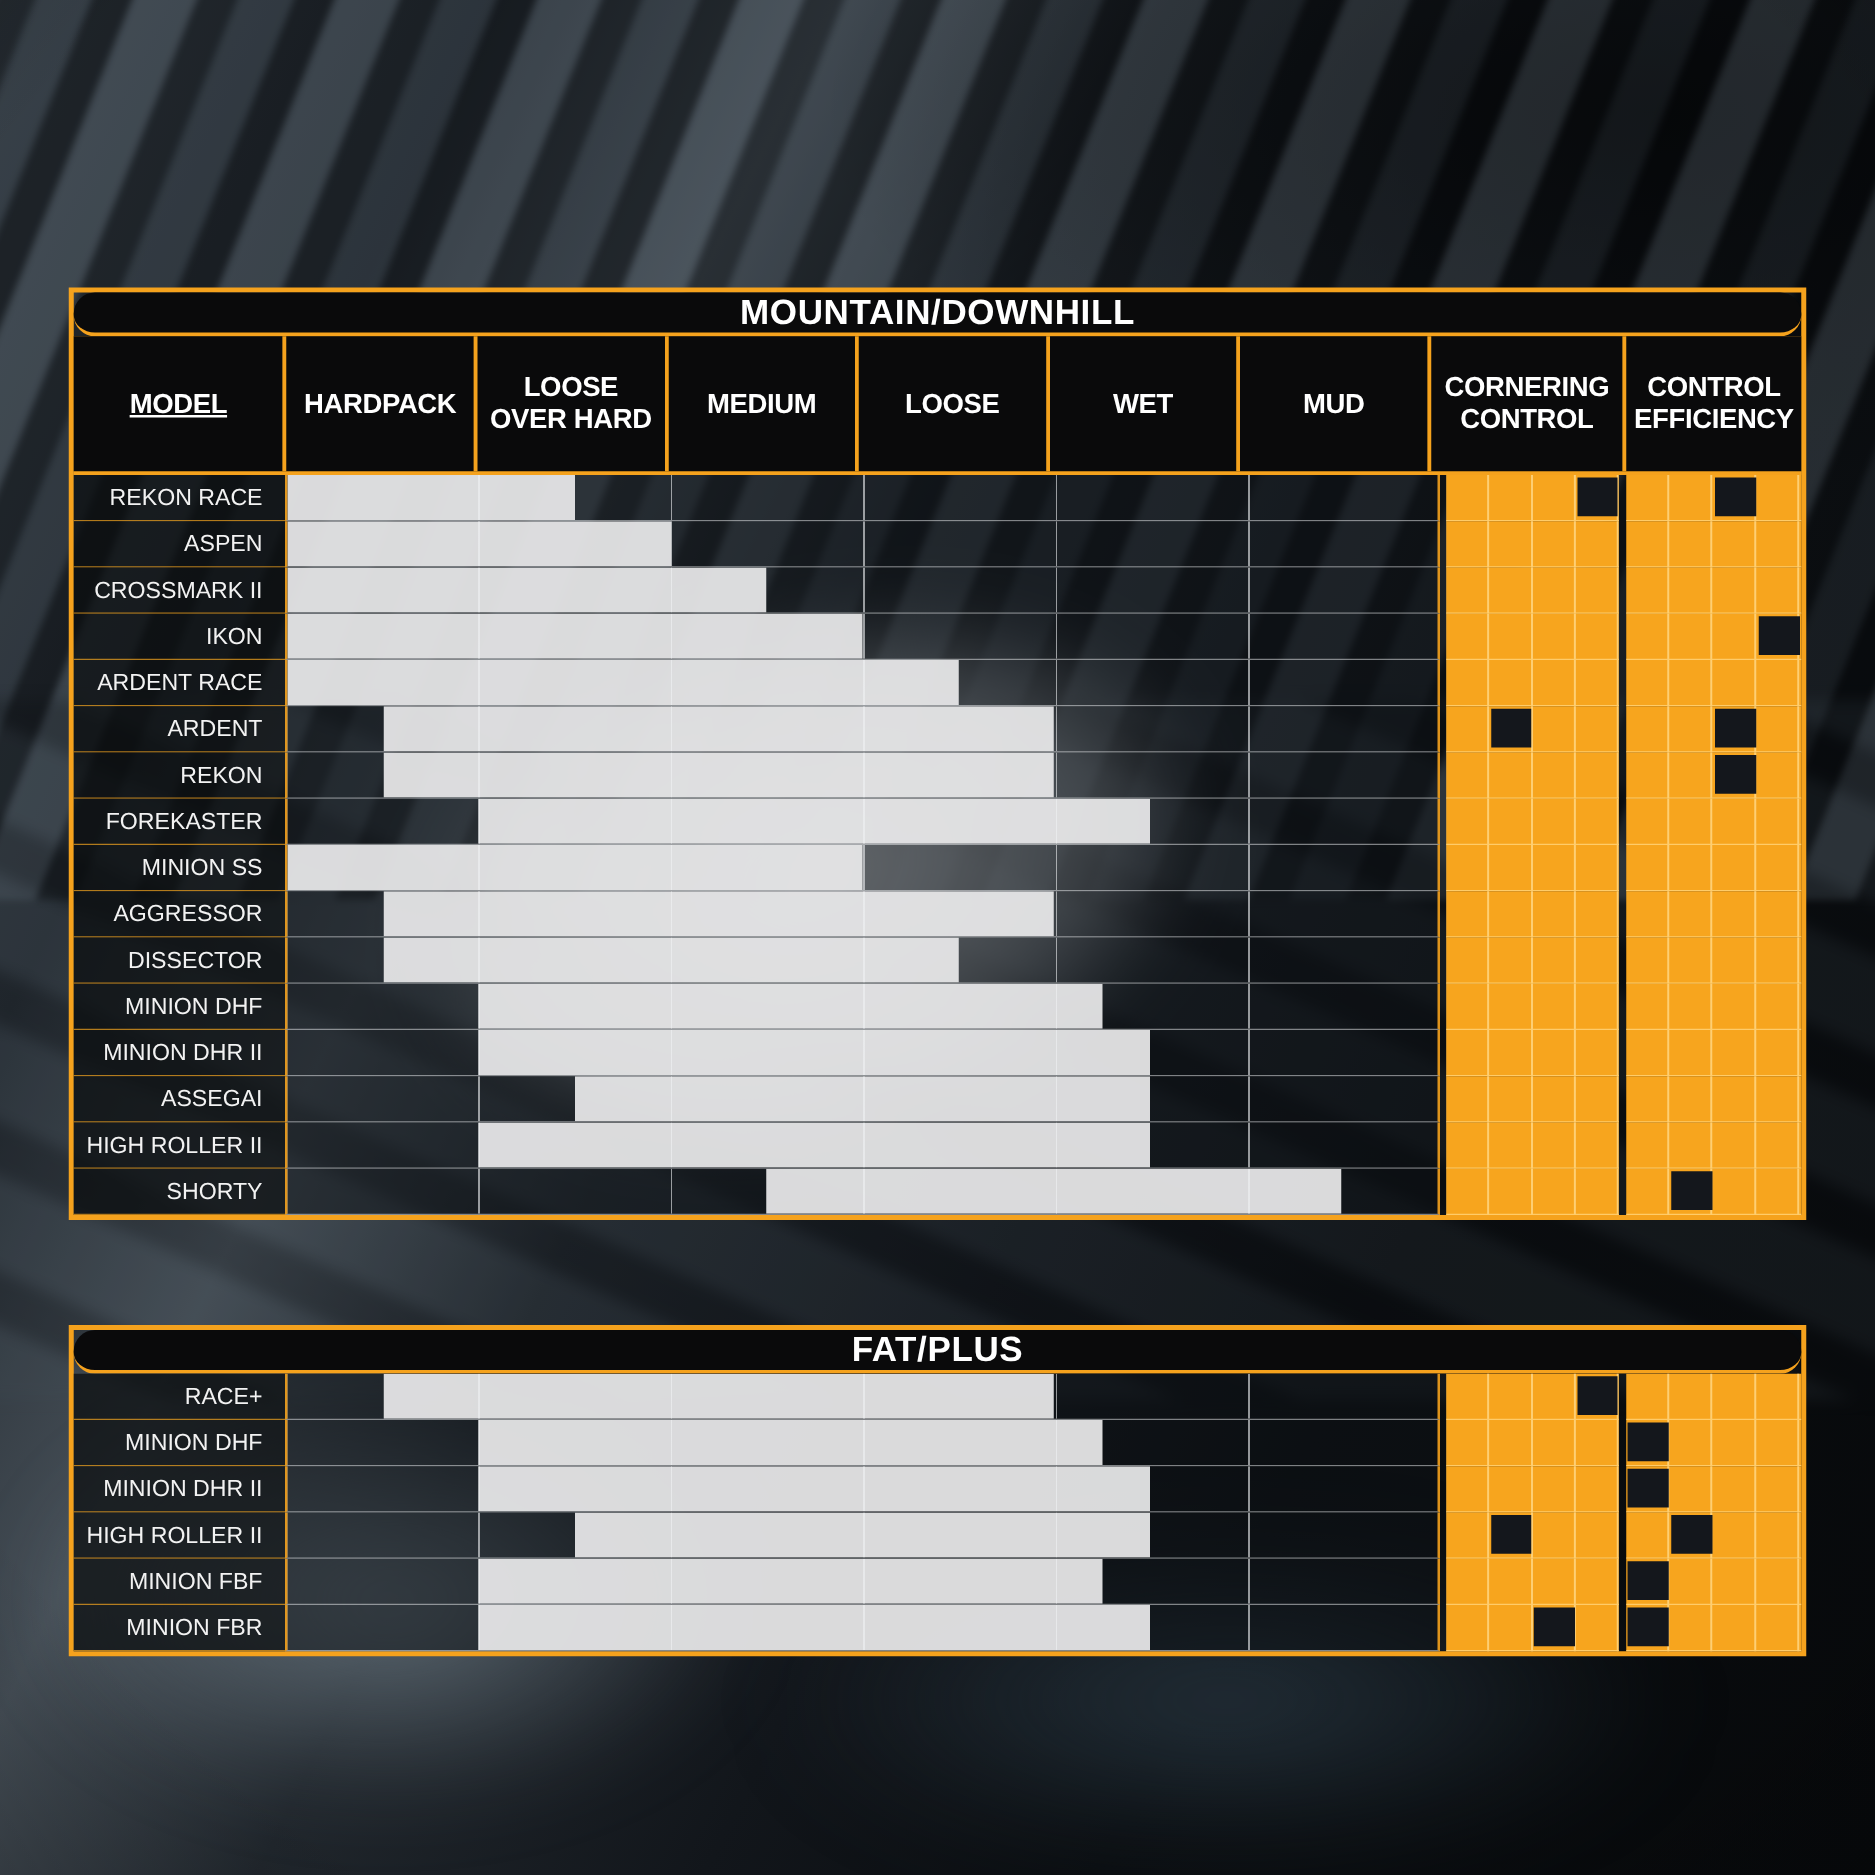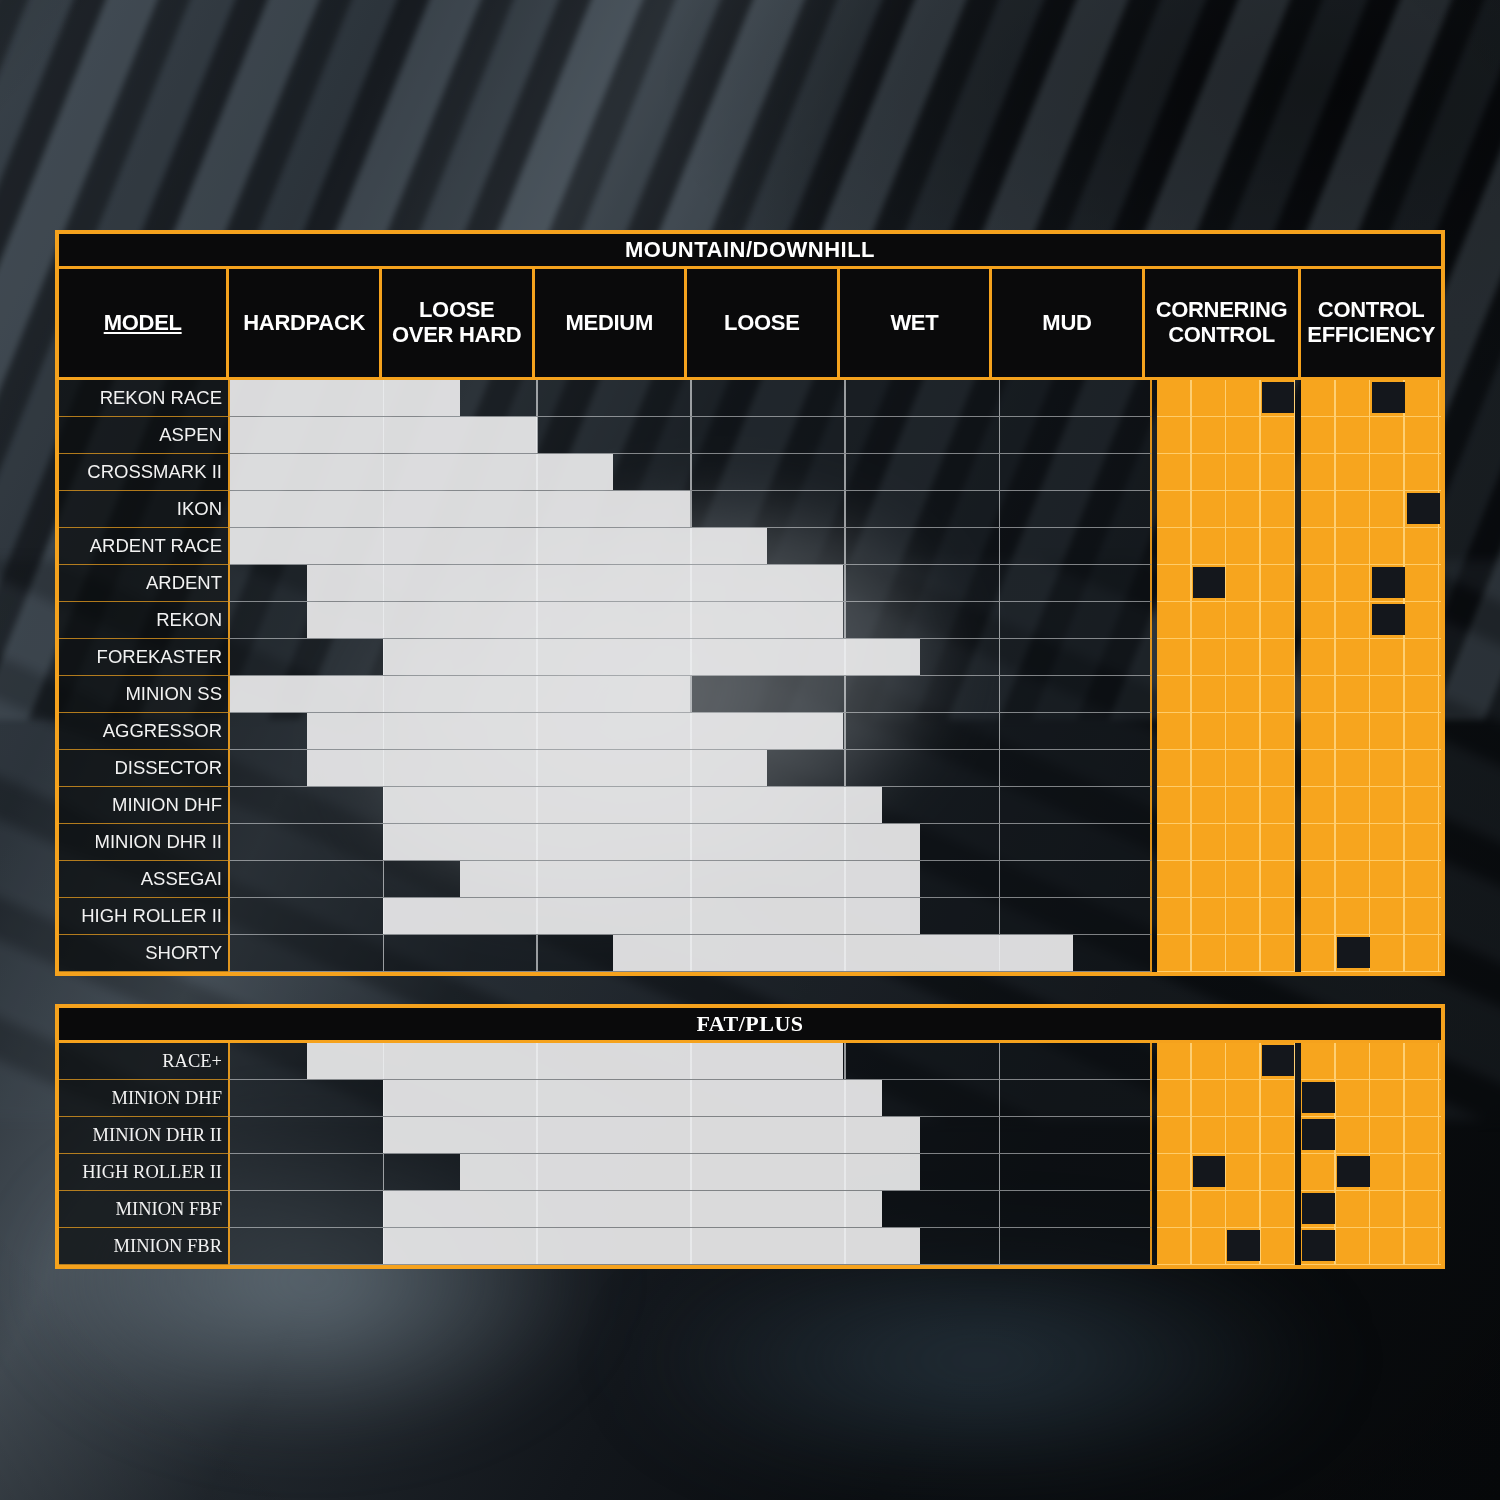--- a/index.html
+++ b/index.html
@@ -24,36 +24,36 @@
     background:radial-gradient(closest-side, rgba(150,168,180,0.55), rgba(150,168,180,0) 75%);
     filter:blur(35px);}
   .bg-blob3{position:absolute;left:520px;top:1200px;width:920px;height:320px;
     background:radial-gradient(closest-side, rgba(60,82,98,0.55), rgba(60,82,98,0) 78%);
     filter:blur(40px);}
   .bg-vignette{position:absolute;inset:0;
     background:radial-gradient(1600px 1600px at 50% 45%, rgba(0,0,0,0) 58%, rgba(0,0,0,0.55) 100%);}
   
   .tbl{position:absolute;left:55px;width:1390px;border:4px solid #F5A21D;box-sizing:border-box;z-index:5;}
   #mountain-table{top:230px;}
-  #fat-table{top:1004px;font-family:Liberation Serif, serif;}
+  #fat-table{top:1060px;}
   .section-title{height:32px;background:#0a0a0b;border-bottom:3px solid #F5A21D;
-    color:#ffffff;font-weight:bold;font-size:22px;letter-spacing:.5px;
-    display:flex;align-items:center;justify-content:center;}
+    color:#ffffff;font-weight:bold;font-size:28px;letter-spacing:.5px;
+    display:flex;align-items:center;justify-content:center;border-radius:17px;}
   .cols{display:flex;background:#F5A21D;border-bottom:3px solid #F5A21D;height:108px;}
   .hcell{background:#0a0a0b;color:#ffffff;font-weight:bold;font-size:22px;line-height:1.12;
     letter-spacing:-0.3px;display:flex;align-items:center;justify-content:center;text-align:center;
     box-sizing:border-box;border-left:3px solid #F5A21D;padding:0 6px;}
   .hcell.first{border-left:none;text-decoration:underline;}
   .w-model{width:169px;} .w-t{width:154px;} .w-c{width:158px;} .w-r{flex:1;}
   
   .rows{display:flex;flex-direction:column;}
   .row{display:flex;height:37px;box-sizing:border-box;}
   .mcell{width:169px;box-sizing:border-box;background:rgba(10,12,14,0.72);
     color:#f2f2f2;font-size:18.5px;display:flex;align-items:center;justify-content:flex-end;
-    padding-right:6px;border-bottom:1px solid rgba(246,166,32,0.7);}
+    padding-right:18px;border-bottom:1px solid rgba(246,166,32,0.7);}
   .terrain{position:relative;width:924px;box-sizing:border-box;background:rgba(13,17,21,0.5);
     border-left:2px solid rgba(245,162,29,0.9);border-right:2px solid rgba(245,162,29,0.9);
     border-bottom:1px solid rgba(240,242,244,0.5);overflow:hidden;}
   .bar{position:absolute;top:0;bottom:0;background:rgba(233,234,235,0.93);}
   .tgrid{position:absolute;inset:0;pointer-events:none;
     background:repeating-linear-gradient(90deg, rgba(0,0,0,0) 0 152.5px, rgba(240,242,244,0.6) 152.5px 154px);}
   .gapA{width:5px;} .gapB{width:6px;}
   .band{position:relative;box-sizing:border-box;background:#F7A51E;overflow:hidden;
     border-bottom:1px solid rgba(255,205,110,0.95);
     background-image:repeating-linear-gradient(90deg, rgba(0,0,0,0) 0 33px, rgba(255,214,130,0.85) 33px 34.6px);}

